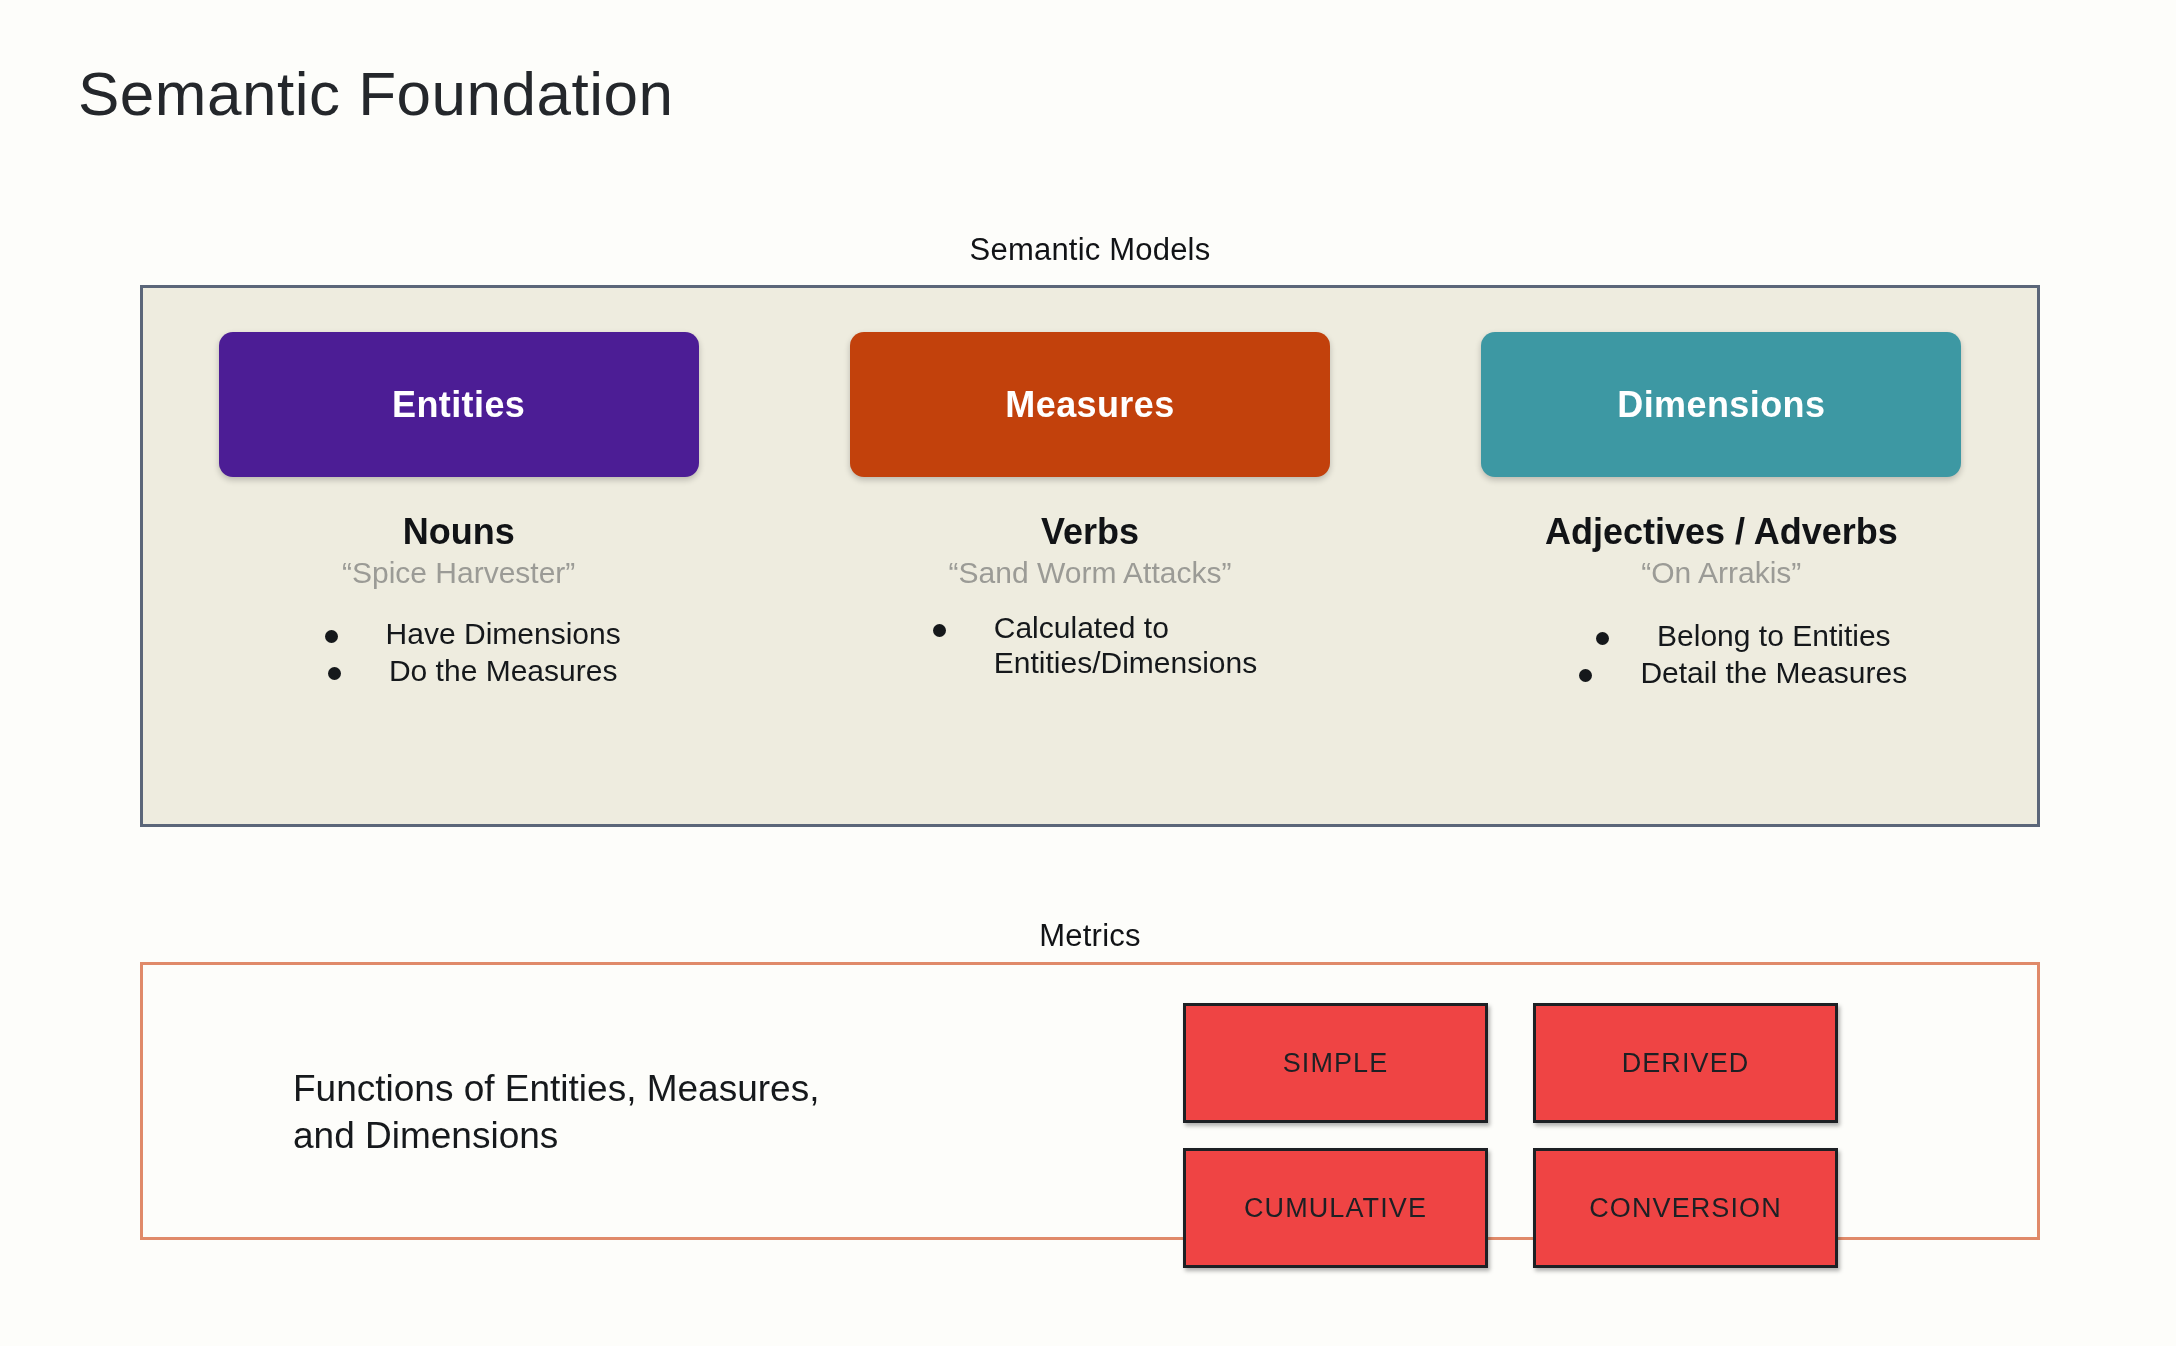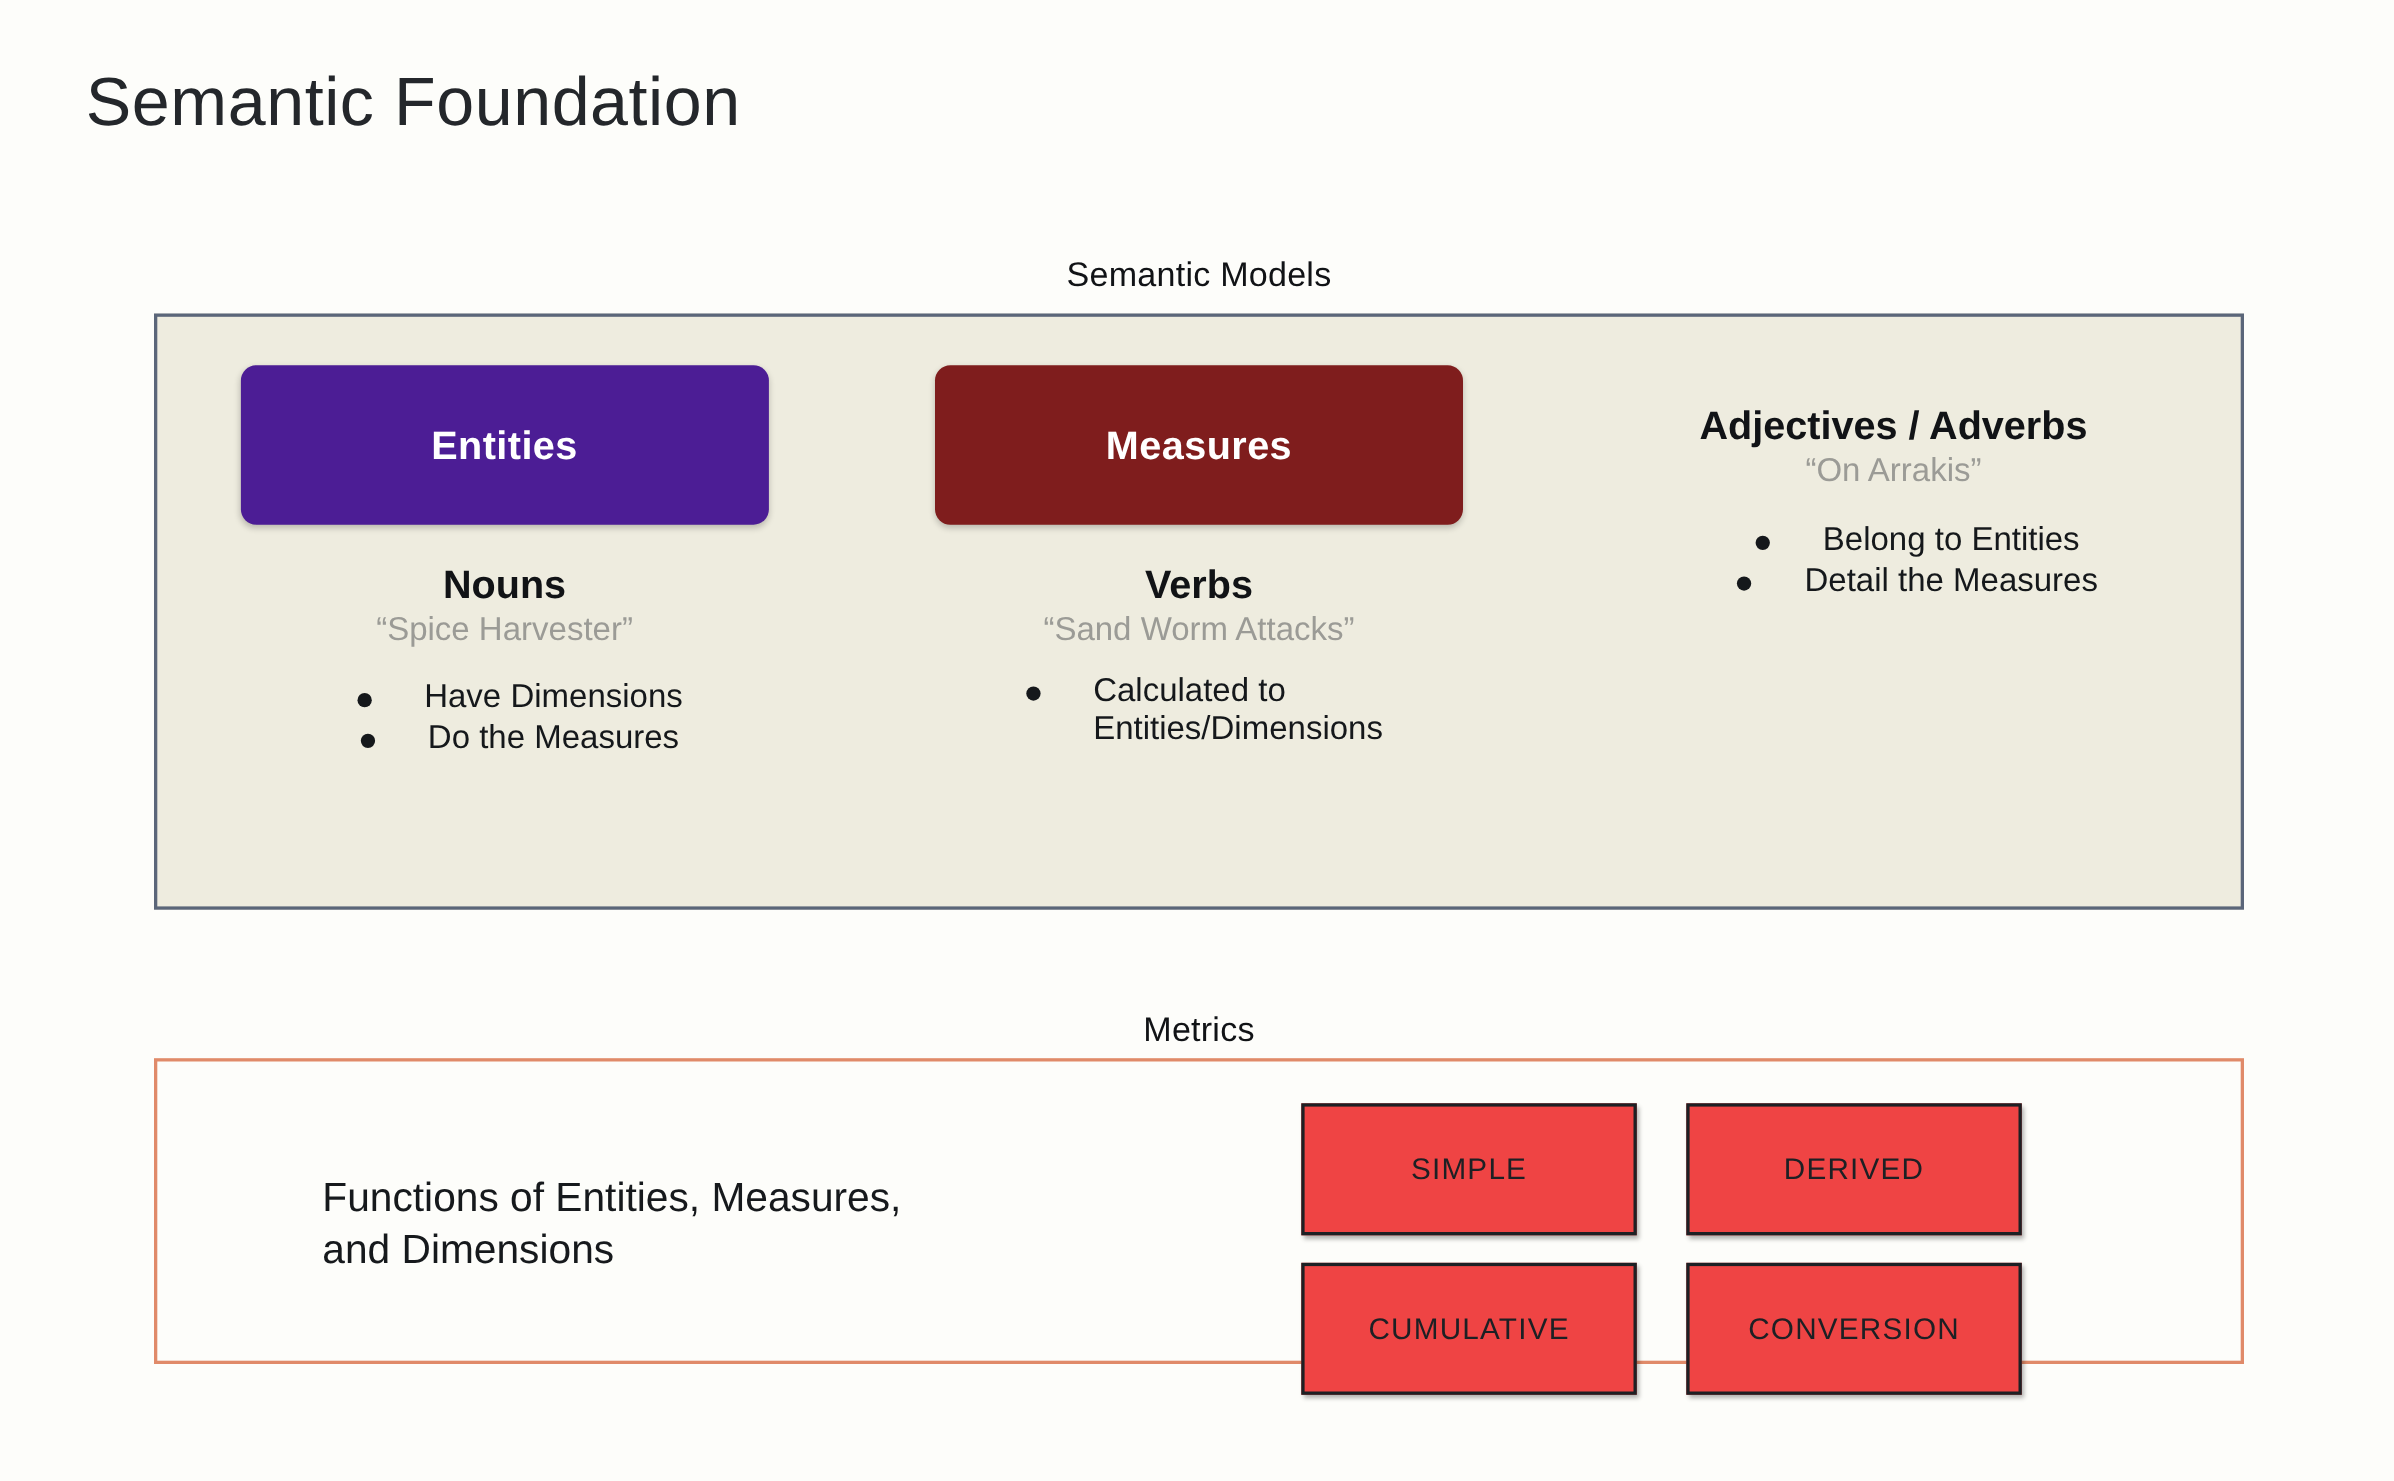--- a/index.html
+++ b/index.html
@@ -199,33 +199,34 @@
           <span class="btext">Have Dimensions</span>
         </li>
         <li>
           <span class="dot"></span>
           <span class="btext">Do the Measures</span>
         </li>
       </ul>
     </div>
 
     <div class="model-col col-measures">
-      <div class="model-pill" style="background: #7f1d1d;">Measures</div>
+      <div class="model-pill" style="background: #c2410c;">Measures</div>
       <div class="model-partof">Verbs</div>
       <div class="model-example">“Sand Worm Attacks”</div>
       <ul class="model-bullets">
         <li>
           <span class="dot"></span>
           <span class="btext">Calculated to
 Entities/Dimensions</span>
         </li>
       </ul>
     </div>
 
     <div class="model-col col-dimensions">
+      <div class="model-pill" style="background: rgb(61, 152, 163);">Dimensions</div>
       <div class="model-partof">Adjectives / Adverbs</div>
       <div class="model-example">“On Arrakis”</div>
       <ul class="model-bullets">
         <li>
           <span class="dot"></span>
           <span class="btext">Belong to Entities</span>
         </li>
         <li>
           <span class="dot"></span>
           <span class="btext">Detail the Measures</span>

